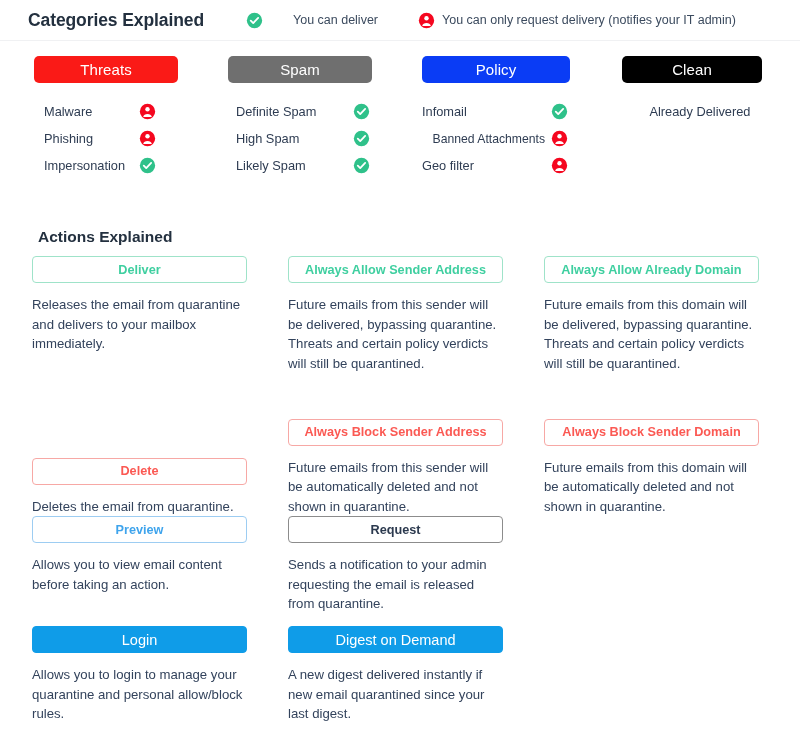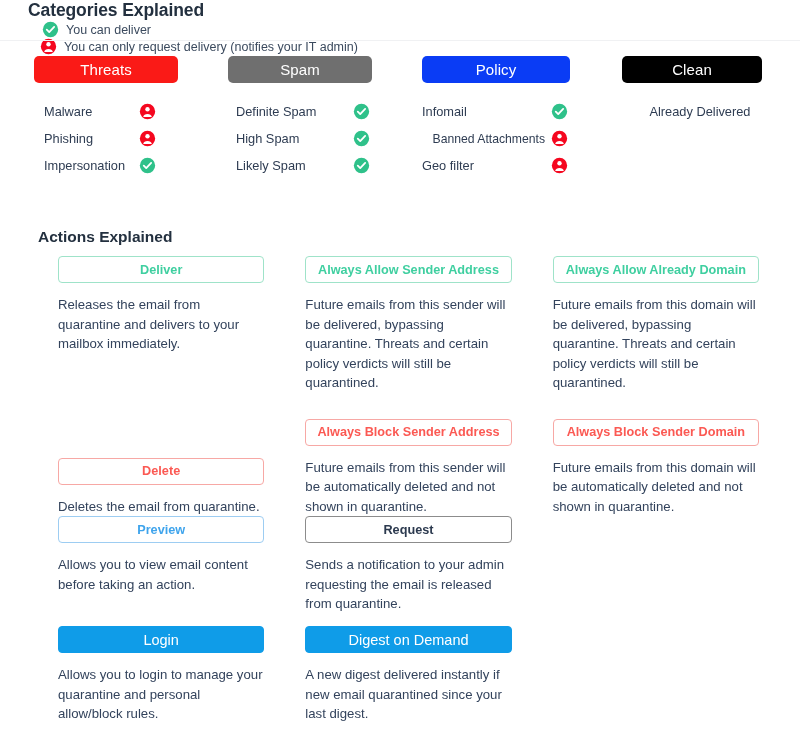--- a/index.html
+++ b/index.html
@@ -16,36 +16,36 @@
     overflow: hidden;
   }
 
   
   .legend-bar {
     position: absolute;
     left: 0; top: 0;
     width: 800px;
     height: 40px;
     display: flex;
-    flex-direction: column;
+    align-items: center;
   }
   .legend-title {
     margin-left: 28px;
     font-size: 17.5px;
     font-weight: bold;
     color: #23303f;
     letter-spacing: -0.1px;
   }
   .legend-item {
     display: flex;
     align-items: center;
     font-size: 12.5px;
     color: #3b4a5e;
   }
-  .legend-item.first { margin-left: 42px; }
+  .legend-item.first { margin-left: 42px; gap: 23px; }
   .legend-item.second { margin-left: 40px; }
   .legend-item .legend-text { margin-left: 7px; white-space: nowrap; }
 
   .divider {
     position: absolute;
     left: 0; top: 40px;
     width: 800px;
     height: 1px;
     background: #f0f1f3;
   }
@@ -121,21 +121,21 @@
   .action-row { display: flex; }
   .action-row.r1 { height: 144px; }
   .action-row.r2 { height: 116px; align-items: flex-end; }
   .action-row.r3 { height: 110px; }
   .action-row.r4 { height: 108px; }
 
   .action-cell {
     width: 252px;
     margin-right: 41px;
   }
-  .action-cell:first-child { margin-left: 58px; }
+  .action-cell:first-child { margin-left: 32px; }
   .action-cell.empty { visibility: hidden; }
 
   .action-btn {
     height: 27px;
     border-radius: 4px;
     display: flex;
     align-items: center;
     justify-content: center;
     font-size: 12.7px;
     font-weight: bold;

